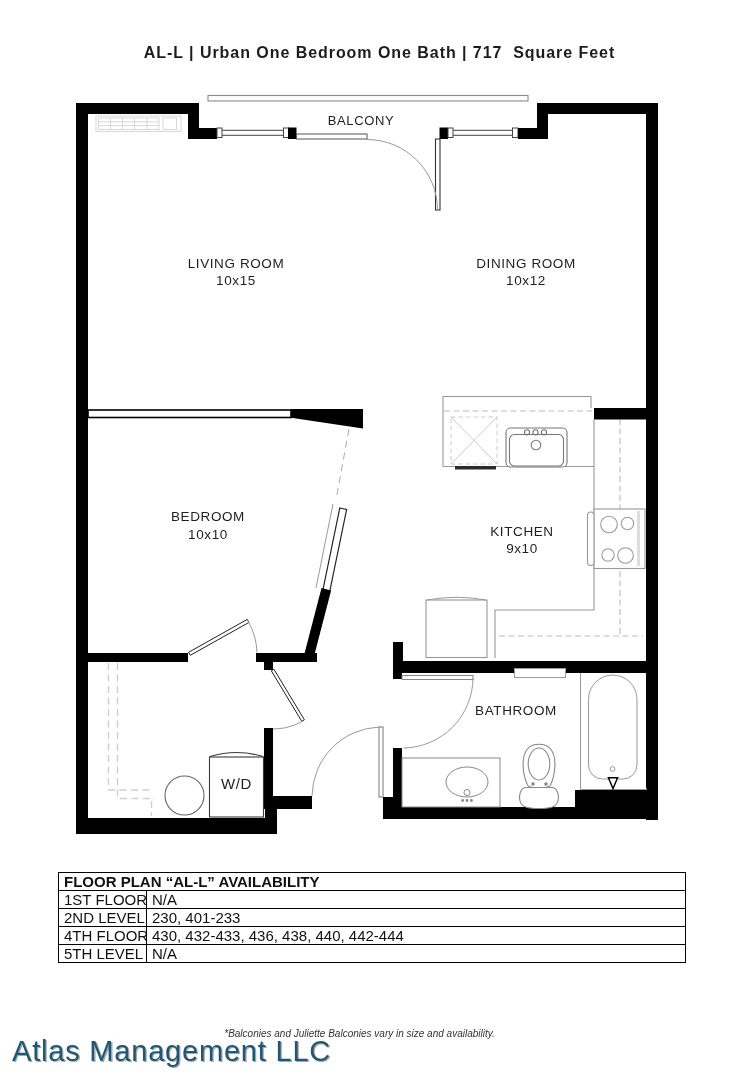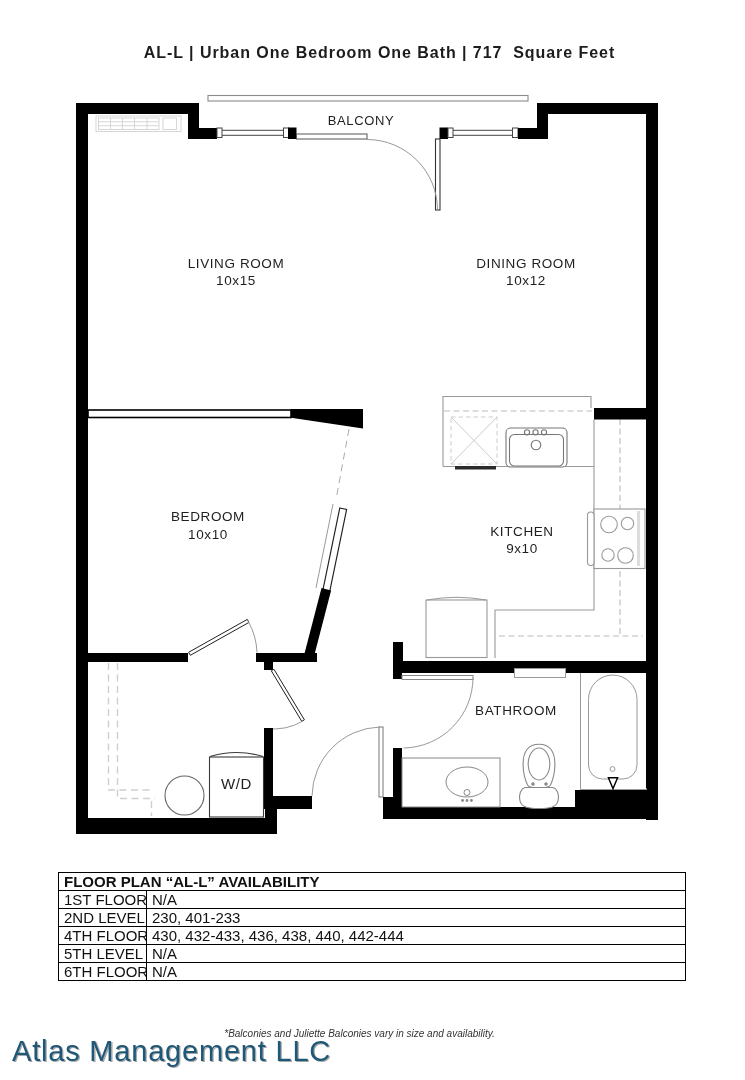--- a/index.html
+++ b/index.html
@@ -254,23 +254,19 @@
           <td>230, 401-233</td>
         </tr>
     <tr>
           <td>4TH FLOOR</td>
           <td>430, 432-433, 436, 438, 440, 442-444</td>
         </tr>
     <tr>
           <td>5TH LEVEL</td>
           <td>N/A</td>
         </tr>
-    <tr>
-          <td>6TH FLOOR</td>
-          <td>N/A</td>
-        </tr>
   </tbody>
     </table>
 
   <div id="foot">*Balconies and Juliette Balconies vary in size and availability.</div>
 
   <div id="wm">Atlas Management LLC</div>
 </div>
 
 </body></html>

